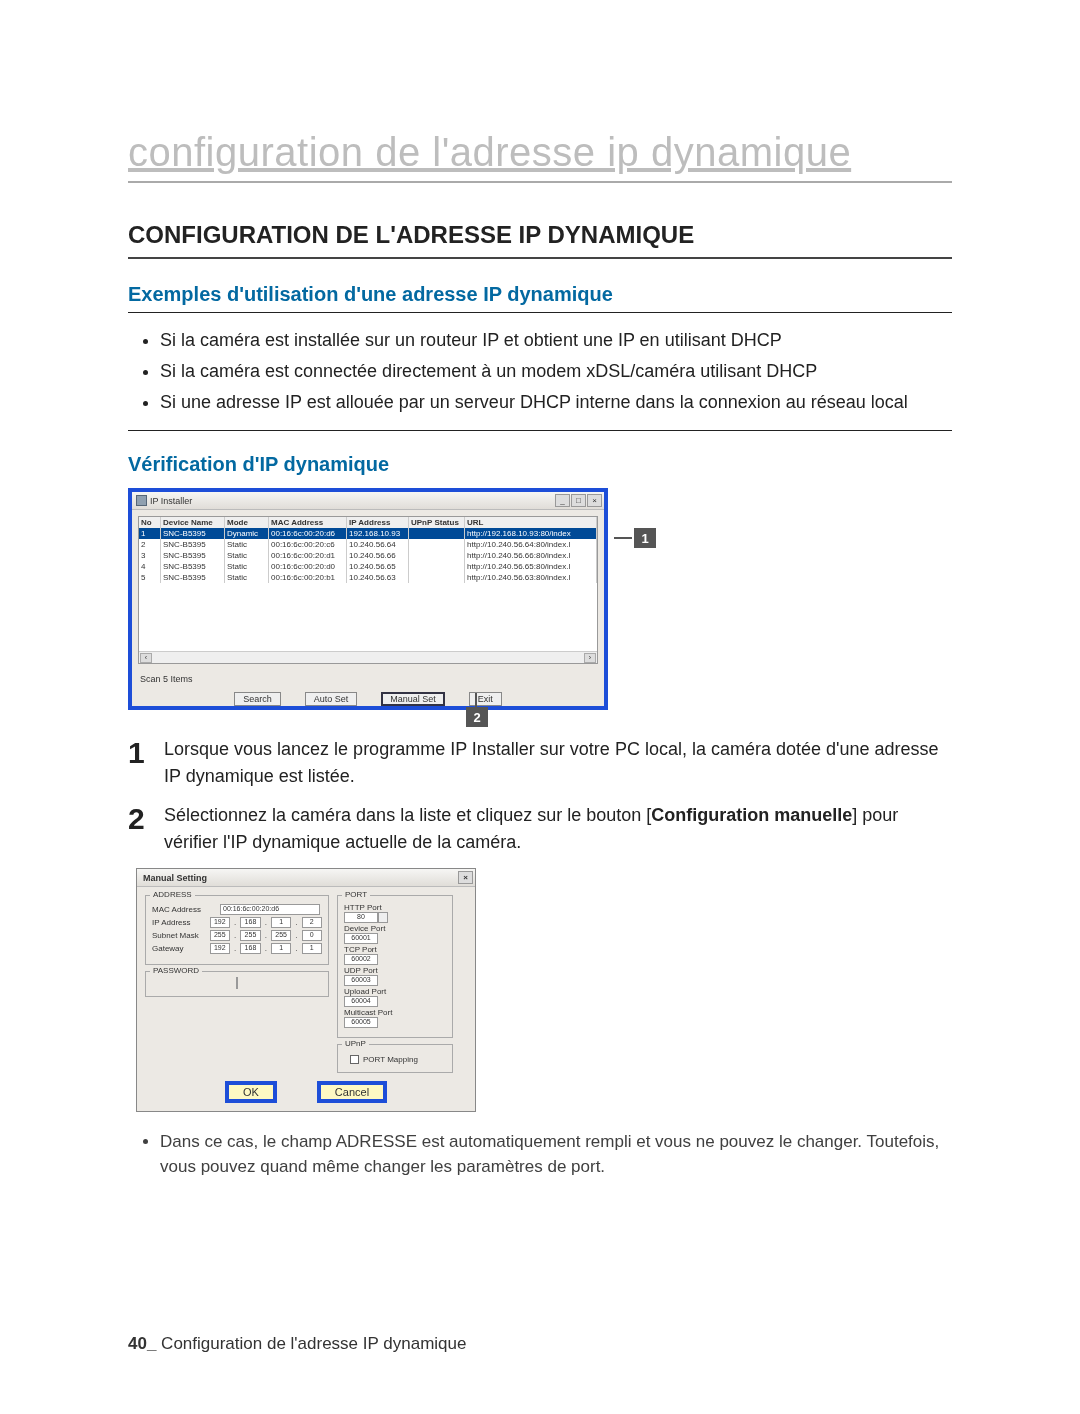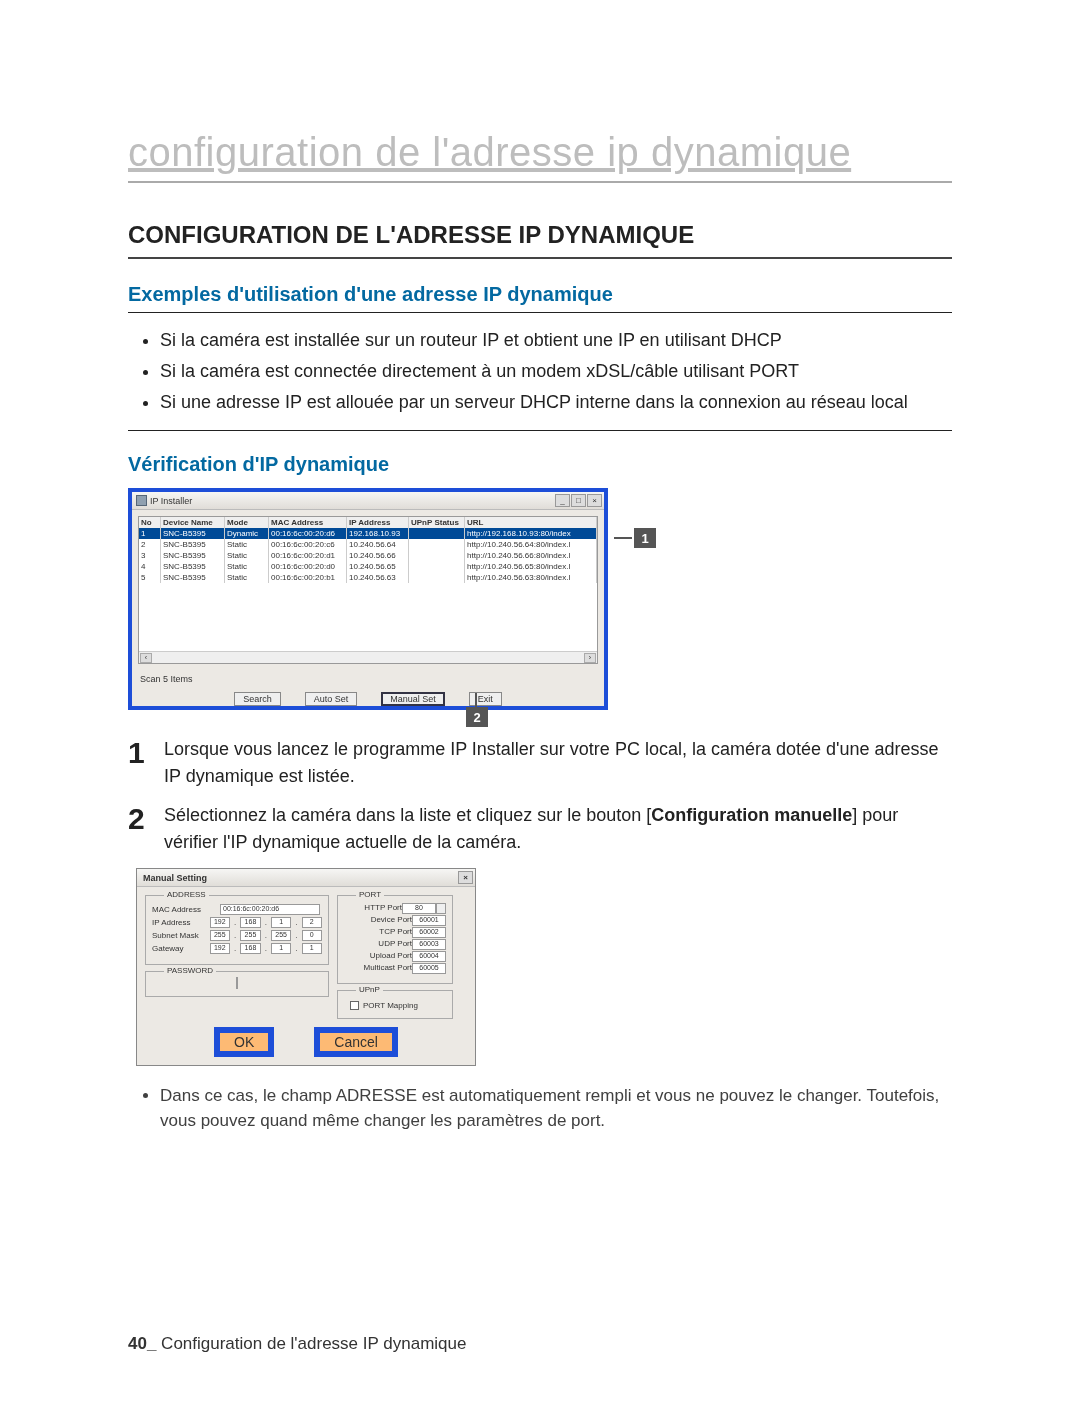--- a/index.html
+++ b/index.html
@@ -103,56 +103,56 @@
     width: 340px;
     border: 1px solid #888;
     background: #ece9e4;
     font-size: 9px;
     margin: 10px 0 18px 8px;
   }
   .ms-title { height: 18px; display:flex; align-items:center; justify-content:space-between; padding:0 2px 0 6px; background: linear-gradient(#f6f6f4,#e0ddd8); border-bottom:1px solid #bbb; font-weight:bold;}
   .ms-title .wbtn { width:15px;height:13px;background:#ddd;border:1px solid #999;display:flex;align-items:center;justify-content:center;font-size:8px;}
   .ms-body { padding: 8px; display:flex; gap:8px; }
   .fieldset { border:1px solid #aaa; padding: 6px 6px 8px 6px; position:relative; }
-  .fieldset .legend { position:absolute; top:-6px; left:18px; background:#ece9e4; padding:0 3px; font-size:8px; }
+  .fieldset .legend { position:absolute; top:-6px; left:4px; background:#ece9e4; padding:0 3px; font-size:8px; }
   .fld { display:flex; align-items:center; margin:2px 0; gap:4px;}
   .fld label { width: 64px; font-size:8px; }
   .ipin { width: 24px; height:11px; border:1px solid #999; background:#fff; font-size:7px; text-align:center; }
   .ipin.wide{ width:56px; text-align:left; padding-left:2px;}
   .dot{font-size:8px;}
   .ms-col { display:flex; flex-direction:column; gap:6px; }
   .ms-col.left { width: 184px; }
   .ms-col.right { width: 116px; }
-  .fld2 { display:flex; justify-content:flex-end; margin:1px 0; font-size:8px;}
+  .fld2 { display:flex; justify-content:center; margin:1px 0; font-size:8px;flex-direction:column;}
   .fld2 .pin { width:34px;height:11px;border:1px solid #999;background:#fff;font-size:7px;text-align:center;}
   .upnp-row { display:flex; gap:4px; font-size:8px; padding:4px 0 0 6px;}
   .chk { width:9px;height:9px;border:1px solid #666;background:#fff;}
   .ms-btns { display:flex; justify-content:center; gap:40px; padding:0 0 8px 0;}
-  .ms-btn { font-size:14px;padding:1px 14px;border:6px solid #1d4ed8;background:#fdba74;}
+  .ms-btn { font-size:11px;padding:1px 14px;border:4px solid #1d4ed8;background:#fef9c3;}
   .pass-in { width:70px;height:11px;border:1px solid #999;background:#fff;margin-top:4px;}
   .spin{width:10px;height:11px;border:1px solid #999;background:#efefef;font-size:6px;display:flex;flex-direction:column;}
 
   ul.bullets2 { list-style: disc; padding-left: 32px; font-size: 17px; line-height: 1.45; color: #404040; margin-top:6px;}
 
   .footer { position:absolute; bottom: 60px; left: 128px; font-size: 17px; color:#333; }
   .footer b { font-weight: bold; }
 </style>
 </head>
 <body>
 
 <div class="header-title">configuration de l'adresse ip dynamique</div>
 
 <div class="main-heading">CONFIGURATION DE L'ADRESSE IP DYNAMIQUE</div>
 <hr class="hr-thick">
 
 <div class="sub-heading">Exemples d'utilisation d'une adresse IP dynamique</div>
 <hr class="hr-thin">
 <ul class="bullets">
   <li>Si la caméra est installée sur un routeur IP et obtient une IP en utilisant DHCP</li>
-  <li>Si la caméra est connectée directement à un modem xDSL/câble utilisant PORT</li>
+  <li>Si la caméra est connectée directement à un modem xDSL/caméra utilisant DHCP</li>
   <li>Si une adresse IP est allouée par un serveur DHCP interne dans la connexion au réseau local</li>
 </ul>
 <hr class="hr-thin2">
 
 <div class="sub-heading">Vérification d'IP dynamique</div>
 
 <div class="ip-wrap">
   <div class="ip-window">
     <div class="ip-titlebar">
       <div class="t">

